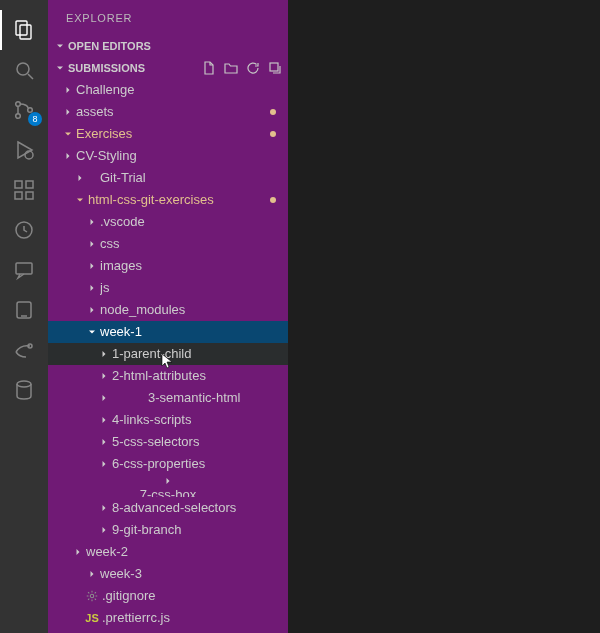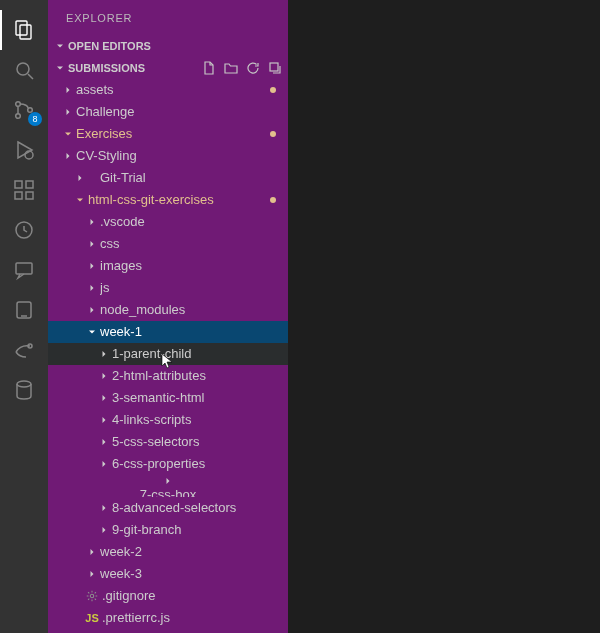--- a/index.html
+++ b/index.html
@@ -291,30 +291,30 @@
     </span>
   </div>
 
   <div class="tree" id="tree">
       <div class="tree-row" style="padding-left: 12px;">
         <span class="chev">
           <svg viewBox="0 0 16 16" fill="currentColor">
             <path d="M6 4l4 4-4 4z"></path>
           </svg>
         </span>
+        <span class="label">Challenge</span>
+      </div>
+      <div class="tree-row" style="padding-left: 12px;">
+        <span class="chev">
+          <svg viewBox="0 0 16 16" fill="currentColor">
+            <path d="M6 4l4 4-4 4z"></path>
+          </svg>
+        </span>
         <span class="label">assets</span>
         <span class="dot-indicator"></span>
-      </div>
-      <div class="tree-row" style="padding-left: 12px;">
-        <span class="chev">
-          <svg viewBox="0 0 16 16" fill="currentColor">
-            <path d="M6 4l4 4-4 4z"></path>
-          </svg>
-        </span>
-        <span class="label">Challenge</span>
       </div>
       <div class="tree-row modified" style="padding-left: 12px;">
         <span class="chev">
           <svg viewBox="0 0 16 16" fill="currentColor">
             <path d="M4 6l4 4 4-4z"></path>
           </svg>
         </span>
         <span class="label">Exercises</span>
         <span class="dot-indicator"></span>
       </div>
@@ -403,77 +403,77 @@
           </svg></span>
       </div>
       <div class="tree-row" style="padding-left: 48px; justify-content: space-between;">
         <span class="chev">
           <svg viewBox="0 0 16 16" fill="currentColor">
             <path d="M6 4l4 4-4 4z"></path>
           </svg>
         </span>
         <span class="label">2-html-attributes</span>
       </div>
+      <div class="tree-row" style="padding-left: 48px; gap: 36px;">
+        <span class="chev">
+          <svg viewBox="0 0 16 16" fill="currentColor">
+            <path d="M6 4l4 4-4 4z"></path>
+          </svg>
+        </span>
+        <span class="label">3-semantic-html</span>
+      </div>
       <div class="tree-row" style="padding-left: 48px;">
         <span class="chev">
           <svg viewBox="0 0 16 16" fill="currentColor">
             <path d="M6 4l4 4-4 4z"></path>
           </svg>
         </span>
-        <span class="label">3-semantic-html</span>
+        <span class="label">4-links-scripts</span>
       </div>
       <div class="tree-row" style="padding-left: 48px;">
         <span class="chev">
           <svg viewBox="0 0 16 16" fill="currentColor">
             <path d="M6 4l4 4-4 4z"></path>
           </svg>
         </span>
-        <span class="label">4-links-scripts</span>
+        <span class="label">5-css-selectors</span>
       </div>
       <div class="tree-row" style="padding-left: 48px;">
         <span class="chev">
           <svg viewBox="0 0 16 16" fill="currentColor">
             <path d="M6 4l4 4-4 4z"></path>
           </svg>
         </span>
-        <span class="label">5-css-selectors</span>
+        <span class="label">6-css-properties</span>
+      </div>
+      <div class="tree-row" style=" flex-direction: column;">
+        <span class="chev">
+          <svg viewBox="0 0 16 16" fill="currentColor">
+            <path d="M6 4l4 4-4 4z"></path>
+          </svg>
+        </span>
+        <span class="label">7-css-box</span>
       </div>
       <div class="tree-row" style="padding-left: 48px;">
         <span class="chev">
           <svg viewBox="0 0 16 16" fill="currentColor">
             <path d="M6 4l4 4-4 4z"></path>
           </svg>
         </span>
-        <span class="label">6-css-properties</span>
-      </div>
-      <div class="tree-row" style=" flex-direction: column;">
-        <span class="chev">
-          <svg viewBox="0 0 16 16" fill="currentColor">
-            <path d="M6 4l4 4-4 4z"></path>
-          </svg>
-        </span>
-        <span class="label">7-css-box</span>
+        <span class="label">8-advanced-selectors</span>
       </div>
       <div class="tree-row" style="padding-left: 48px;">
         <span class="chev">
           <svg viewBox="0 0 16 16" fill="currentColor">
             <path d="M6 4l4 4-4 4z"></path>
           </svg>
         </span>
-        <span class="label">8-advanced-selectors</span>
-      </div>
-      <div class="tree-row" style="padding-left: 48px;">
-        <span class="chev">
-          <svg viewBox="0 0 16 16" fill="currentColor">
-            <path d="M6 4l4 4-4 4z"></path>
-          </svg>
-        </span>
         <span class="label">9-git-branch</span>
       </div>
-      <div class="tree-row" style="padding-left: 36px; justify-content: flex-end;">
+      <div class="tree-row" style="padding-left: 22px; justify-content: flex-end;">
         <span class="chev">
           <svg viewBox="0 0 16 16" fill="currentColor">
             <path d="M6 4l4 4-4 4z"></path>
           </svg>
         </span>
         <span class="label">week-2</span>
       </div>
       <div class="tree-row" style="padding-left: 36px;">
         <span class="chev">
           <svg viewBox="0 0 16 16" fill="currentColor">

